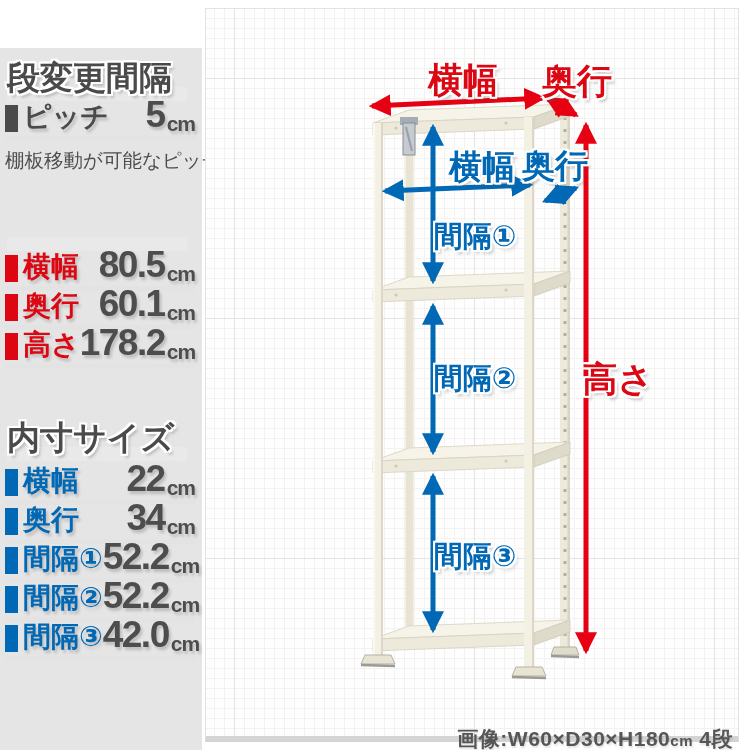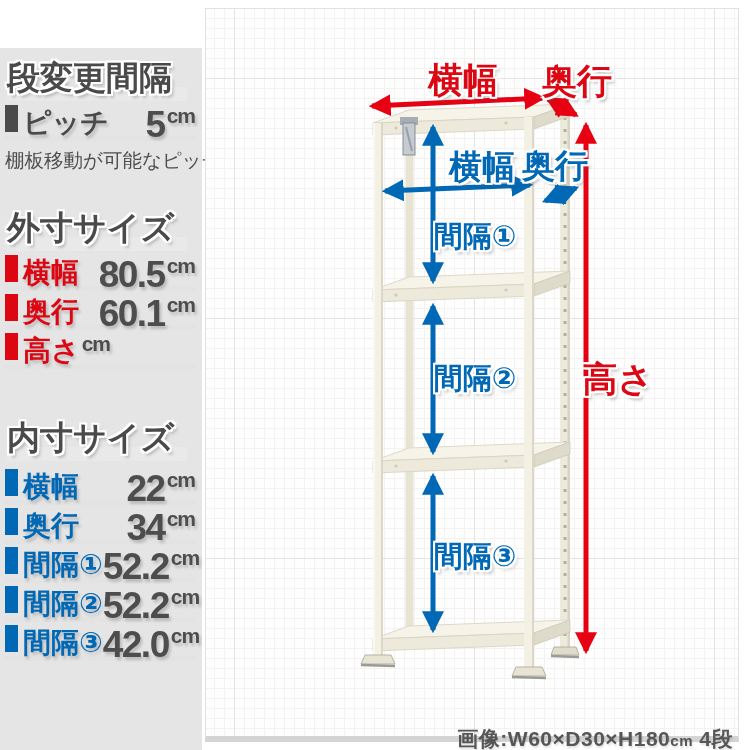--- a/index.html
+++ b/index.html
@@ -23,21 +23,21 @@
     font-size:33px; font-weight:800; color:#4a4a4a; letter-spacing:0px; white-space:nowrap;
   }
   .outline {
     text-shadow:
       2px 0 0 #fff,-2px 0 0 #fff,0 2px 0 #fff,0 -2px 0 #fff,
       2px 2px 0 #fff,-2px 2px 0 #fff,2px -2px 0 #fff,-2px -2px 0 #fff,
       3px 4px 3px rgba(90,90,90,.35);
   }
   .softshadow { text-shadow:2px 3px 3px rgba(0,0,0,.18); }
   .spec-row {
-    display:flex; align-items:flex-start;
+    display:flex; align-items:flex-end;
     width:190px; height:37px;
     border-bottom:5px solid #e3e3e3;
     margin-bottom:2px;
     position:relative;
   }
   .marker { width:13px; height:27px; margin-right:5px; align-self:center; margin-top:-3px; flex:0 0 auto; }
   .marker.red  { background:#dc0712; }
   .marker.blue { background:#0068b5; }
   .marker.dark { background:#4a4a4a; }
   .lbl { font-size:28px; font-weight:800; white-space:nowrap; }
@@ -101,37 +101,37 @@
         <span class="lbl dark softshadow">ピッチ</span>
         <span class="val softshadow">5</span>
         <span class="unit softshadow">cm</span>
       </div>
       <p class="note">棚板移動が可能なピッチ</p>
     </section>
 
     <section class="sec" style="top:158px;">
       <div class="hd">
         <span class="hd-bar"></span>
-        <span class="hd-text outline">外寸サイズ</span>
       </div>
       <div class="spec-row" style="margin-top:2px;">
         <span class="marker red"></span>
         <span class="lbl red softshadow">横幅</span>
         <span class="val softshadow">80.5</span>
         <span class="unit softshadow">cm</span>
       </div>
       <div class="spec-row">
         <span class="marker red"></span>
         <span class="lbl red softshadow">奥行</span>
         <span class="val softshadow">60.1</span>
         <span class="unit softshadow">cm</span>
       </div>
       <div class="spec-row">
         <span class="marker red"></span>
         <span class="lbl red softshadow">高さ</span>
+        <span class="val softshadow">178.2</span>
         <span class="unit softshadow">cm</span>
       </div>
     </section>
 
     <section class="sec" style="top:368px;">
       <div class="hd">
         <span class="hd-bar"></span>
         <span class="hd-text outline">内寸サイズ</span>
       </div>
       <div class="spec-row" style="margin-top:6px;">

